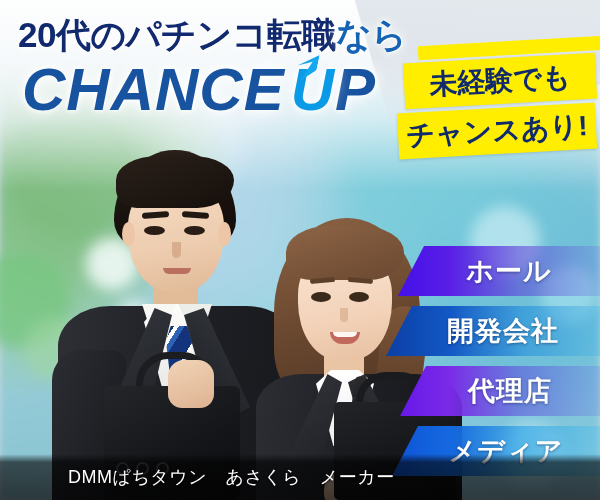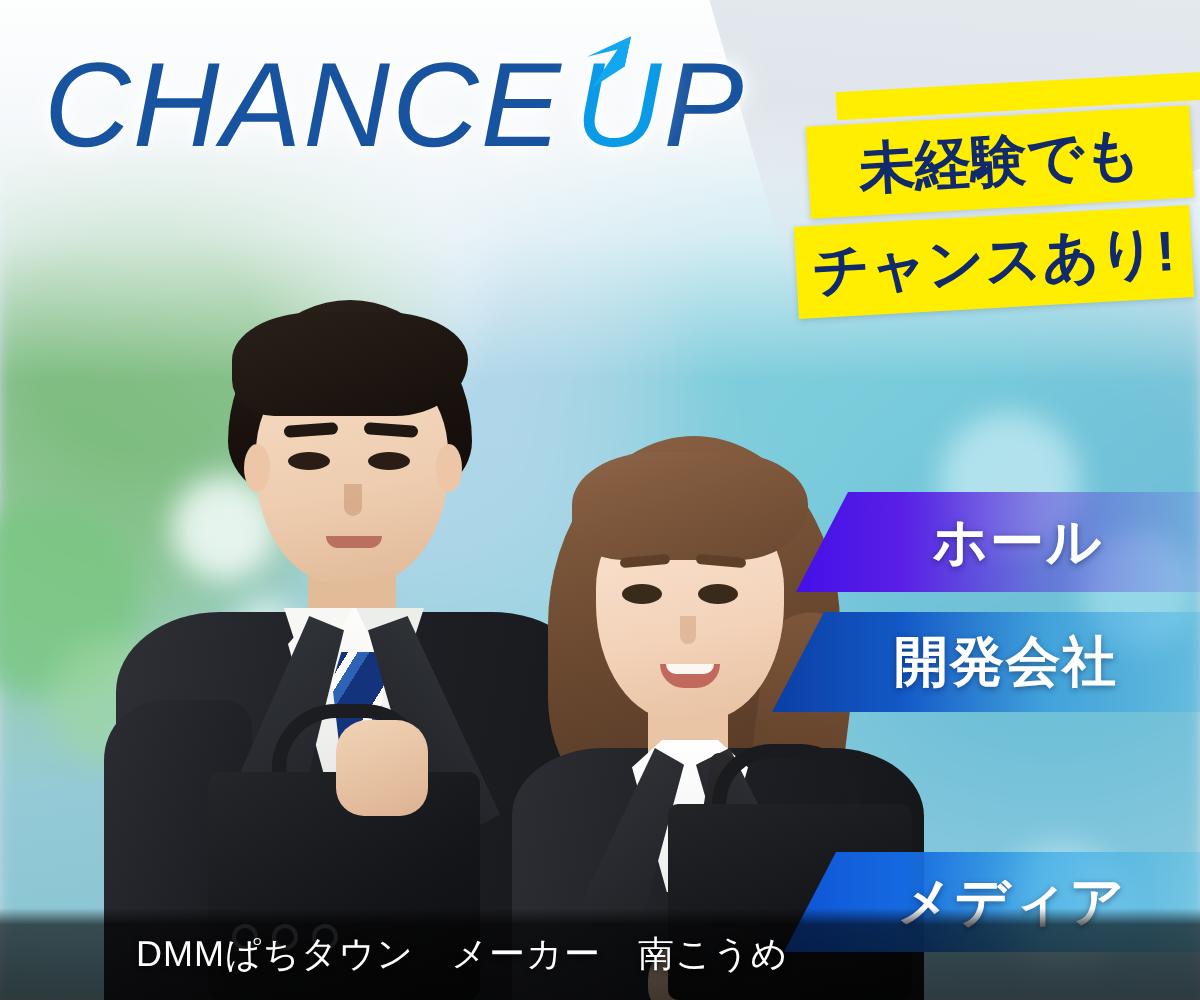--- a/index.html
+++ b/index.html
@@ -47,22 +47,22 @@
   
   .head{position:absolute;left:18px;top:12px;z-index:6;}
   .head-line1{
     font-size:35px;font-weight:700;letter-spacing:-.5px;white-space:nowrap;
     color:#11296e;
     text-shadow:0 0 8px #fff,0 0 14px #fff,0 0 3px #fff,1px 1px 0 rgba(255,255,255,.9);
   }
   .head-line1 .l1-a{color:#11296e;}
   .head-line1 .l1-b{color:#1463b4;}
   .head-line2{
-    margin-top:12px;margin-left:4px;
-    font-size:60px;font-weight:400;font-style:italic;letter-spacing:1px;
+    margin-top:2px;margin-left:4px;
+    font-size:60px;font-weight:700;font-style:italic;letter-spacing:1px;
     line-height:.98;white-space:nowrap;
     color:#18539f;
     text-shadow:0 0 10px #fff,0 0 18px #fff,0 0 4px #fff;
   }
   .head-line2 .up{position:relative;display:inline-block;margin-left:6px;}
   .head-line2 .up-u{color:#0b9ae6;position:relative;}
   .head-line2 .up-p{color:#18539f;}
   .up-swoosh{
     position:absolute;left:6px;top:-6px;width:20px;height:26px;
     background:#12a7ee;
@@ -297,35 +297,39 @@
   <div class="rivets">
       <i></i>
       <i></i>
       <i></i>
     </div>
   <div class="man-hand"></div>
   <div class="bag-right-handle"></div>
   <div class="bag-right"></div>
 
   <div class="head">
+    <div class="head-line1"><span class="l1-a">20代のパチンコ転職</span><span class="l1-b">なら</span></div>
     <div class="head-line2"><span>CHANCE</span><span class="up"><span class="up-u">U</span><span class="up-swoosh"></span><span class="up-p">P</span></span></div>
   </div>
 
   <div class="badge badge-1">未経験でも</div>
   <div class="badge badge-2">チャンスあり!</div>
 
   <div class="cats">
     <div class="cat cat-3">
         <span>開発会社</span>
       </div>
     <div class="cat cat-2">
         <span>ホール</span>
       </div>
+    <div class="cat cat-4">
+        <span>代理店</span>
+      </div>
     <div class="cat cat-5">
         <span>メディア</span>
       </div>
   </div>
 
   <div class="caption">
-    <div class="caption-text">DMMぱちタウン　メーカー　南こうめ</div>
+    <div class="caption-text">DMMぱちタウン　あさくら　メーカー</div>
   </div>
 
 </div>
 
 </body></html>

